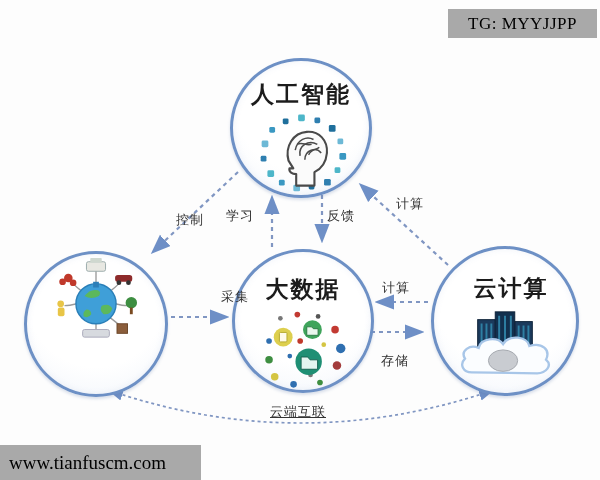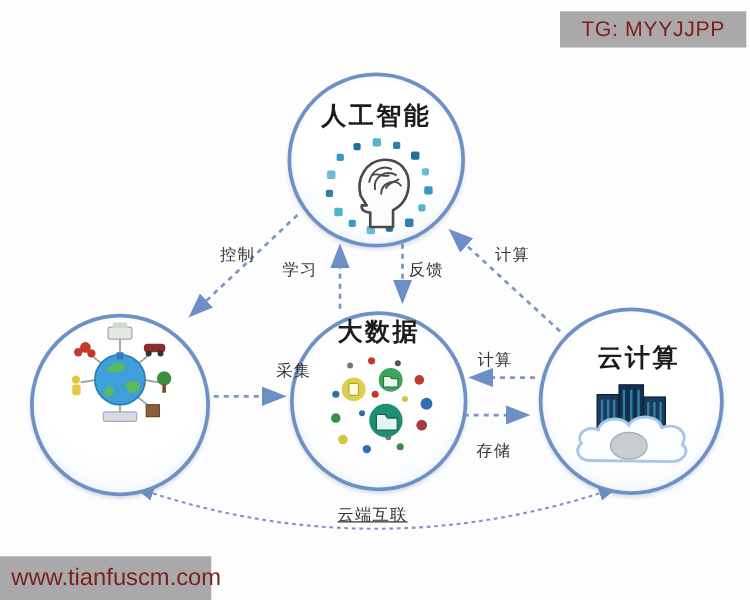--- a/index.html
+++ b/index.html
@@ -12,42 +12,42 @@
   svg.connectors{position:absolute;left:0;top:0;}
   .node{
     position:absolute;border-radius:50%;
     border:3px solid #6d90c5;
     background:radial-gradient(circle at 50% 32%,#ffffff 58%,#f1f5fb 100%);
     box-shadow:0 2px 3px rgba(90,120,170,.22), inset 0 0 6px rgba(120,150,200,.12);
     display:flex;flex-direction:column;align-items:center;
     box-sizing:border-box;
   }
   .node-title{
-    font-weight:bold;color:#1c1c1c;font-size:20px;letter-spacing:2px;
+    font-weight:bold;color:#1c1c1c;font-size:23px;letter-spacing:2px;
     white-space:nowrap;
   }
   .node-ai    {left:230px;top:58px; width:142px;height:140px;}
   .node-iot   {left:24px; top:251px;width:144px;height:146px;}
   .node-big   {left:232px;top:249px;width:142px;height:144px;}
   .node-cloud {left:431px;top:246px;width:148px;height:150px;}
   .node-ai    .node-title{margin-top:18px;}
   .node-iot   .node-title{margin-top:24px;}
-  .node-big   .node-title{}
+  .node-big   .node-title{margin-top:22px;}
   .node-cloud .node-title{margin-top:24px;margin-left:12px;}
   .node-icon{margin-top:2px;}
   .edge-label{
     position:absolute;transform:translate(-50%,-50%);
     font-size:13px;color:#333;white-space:nowrap;letter-spacing:1px;
   }
   .wm{
-    position:absolute;background:#a9a9a9;color:#7f1d1d;
-    display:flex;align-items:center;white-space:nowrap;
+    position:absolute;background:#a9a9a9;color:#000000;
+    display:flex;align-items:center;white-space:nowrap;font-family:Liberation Serif, serif;
   }
   .wm-top{left:448px;top:9px;width:149px;height:29px;font-size:17px;justify-content:center;letter-spacing:.5px;}
-  .wm-bottom{left:0;top:445px;width:169px;height:35px;font-size:19px;padding-left:9px;box-sizing:border-box;}
+  .wm-bottom{left:0;top:445px;width:201px;height:35px;font-size:19px;padding-left:9px;box-sizing:border-box;}
 </style>
 </head>
 <body>
 
 <div class="stage">
 
   <svg class="connectors" width="600" height="480" viewBox="0 0 600 480">
     <defs>
       <marker id="ah" markerWidth="9" markerHeight="8" refX="7" refY="3.5" orient="auto">
         <path d="M0,0 L9,3.5 L0,7 Z" fill="#6e8fc6"></path>
@@ -192,21 +192,21 @@
           <path d="M44,10 V56 M50,10 V56 M56,10 V56"></path>
         </g>
       </g>
       <path d="M16,68 C7,68 3,60 9,54 C4,46 14,39 23,43
                C25,33 42,31 48,39 C54,29 73,31 75,41
                C88,37 97,45 92,55 C99,61 92,69 83,69 Z" fill="#fbfdff" stroke="#a8c6e8" stroke-width="2.4"></path>
       <ellipse cx="48" cy="56" rx="15" ry="11" fill="#c9ccd1" stroke="#a5a9af"></ellipse>
     </svg>
   </div>
 
-  <div class="edge-label" style="left:190px;top:204px;">控制</div>
+  <div class="edge-label" style="left:190px;top:220px;">控制</div>
   <div class="edge-label" style="left:240px;top:216px;">学习</div>
   <div class="edge-label" style="left:341px;top:216px;font-family:Liberation Mono, monospace;">反馈</div>
   <div class="edge-label" style="left:410px;top:204px;">计算</div>
   <div class="edge-label" style="left:190px;top:297px;margin-left:45px;">采集</div>
   <div class="edge-label" style="left:396px;top:288px;">计算</div>
   <div class="edge-label" style="left:395px;top:361px;">存储</div>
   <div class="edge-label" style="left:298px;top:412px;text-decoration:underline;">云端互联</div>
 
   <div class="wm wm-top">TG: MYYJJPP</div>
   <div class="wm wm-bottom">www.tianfuscm.com</div>

